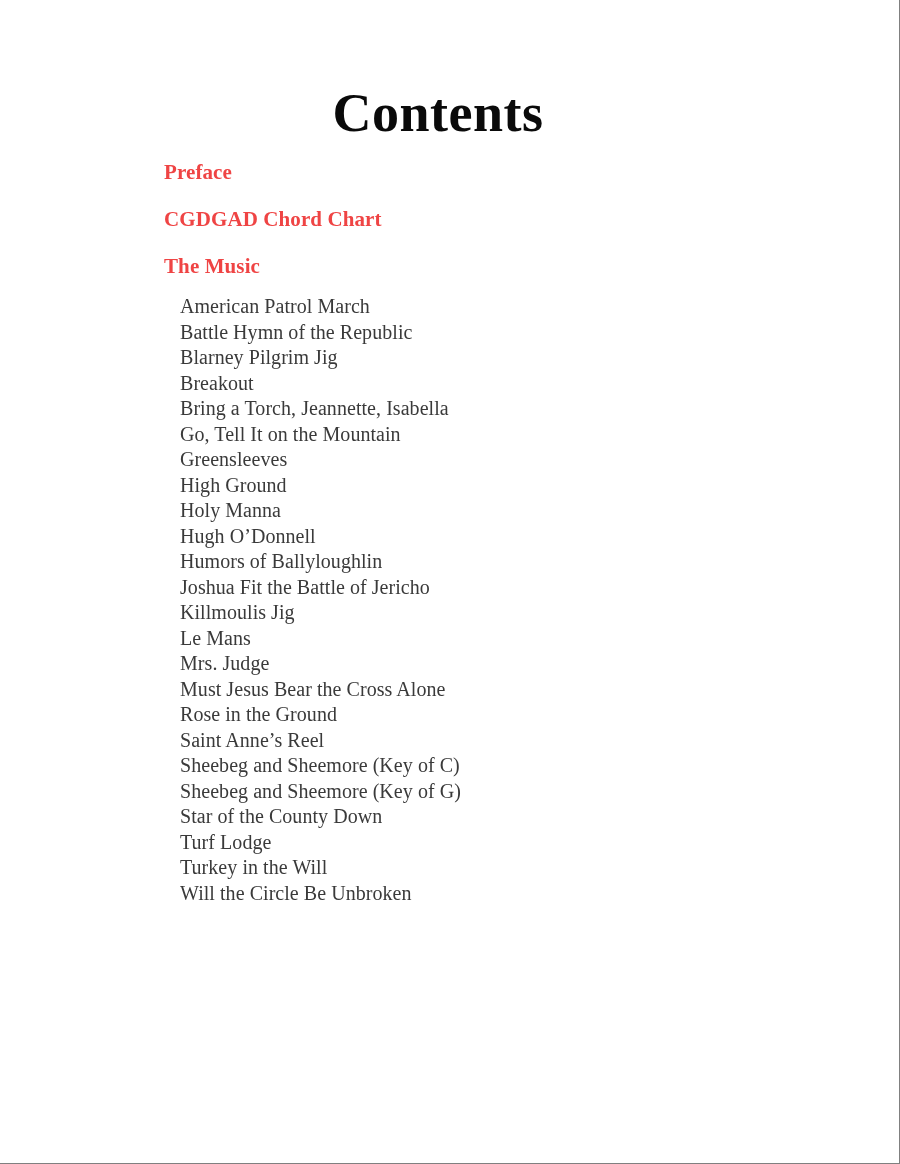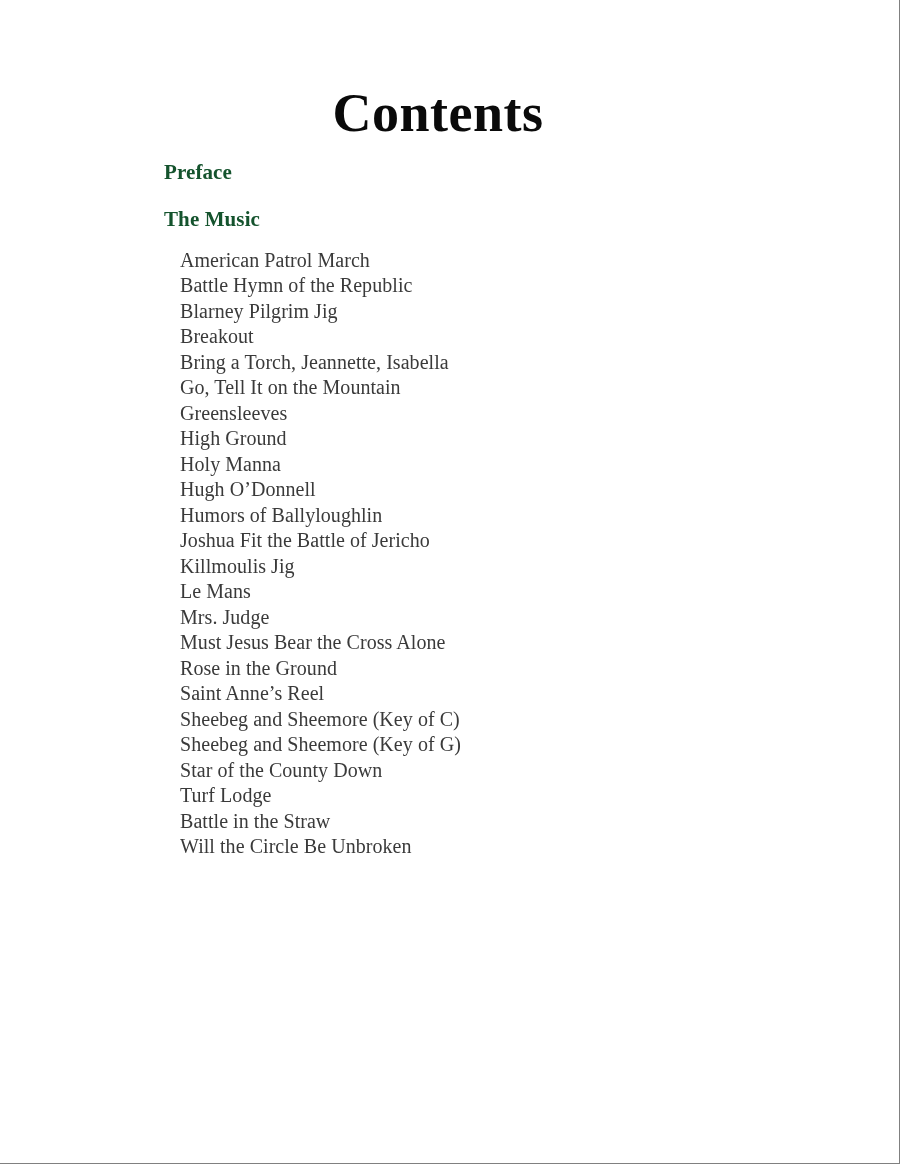--- a/index.html
+++ b/index.html
@@ -32,21 +32,21 @@
   }
   .content-block {
     position: absolute;
     top: 160px;
     left: 164px;
     width: 420px;
   }
   .section-heading {
     font-size: 21px;
     font-weight: bold;
-    color: #14532d;
+    color: #ef4444;
     line-height: 1.18;
     margin: 0 0 22px 0;
     letter-spacing: 0.1px;
   }
   .section-heading.last-heading {
     margin-bottom: 16px;
   }
   .tune-list {
     list-style: none;
     margin: 16px;
@@ -66,20 +66,21 @@
 <body>
 
 <div class="page">
 
   <h1 class="page-title">Contents</h1>
 
   <div class="content-block">
 
     <div class="section-heading">Preface</div>
 
+    <div class="section-heading">CGDGAD Chord Chart</div>
 
     <div class="section-heading last-heading">The Music</div>
 
     <ul class="tune-list">
       <li class="tune-item">American Patrol March</li>
       <li class="tune-item">Battle Hymn of the Republic</li>
       <li class="tune-item">Blarney Pilgrim Jig</li>
       <li class="tune-item">Breakout</li>
       <li class="tune-item">Bring a Torch, Jeannette, Isabella</li>
       <li class="tune-item">Go, Tell It on the Mountain</li>
@@ -92,18 +93,18 @@
       <li class="tune-item">Killmoulis Jig</li>
       <li class="tune-item">Le Mans</li>
       <li class="tune-item">Mrs. Judge</li>
       <li class="tune-item">Must Jesus Bear the Cross Alone</li>
       <li class="tune-item">Rose in the Ground</li>
       <li class="tune-item">Saint Anne’s Reel</li>
       <li class="tune-item">Sheebeg and Sheemore (Key of C)</li>
       <li class="tune-item">Sheebeg and Sheemore (Key of G)</li>
       <li class="tune-item">Star of the County Down</li>
       <li class="tune-item">Turf Lodge</li>
-      <li class="tune-item">Battle in the Straw</li>
+      <li class="tune-item">Turkey in the Will</li>
       <li class="tune-item">Will the Circle Be Unbroken</li>
     </ul>
 
   </div>
 </div>
 
 </body></html>

